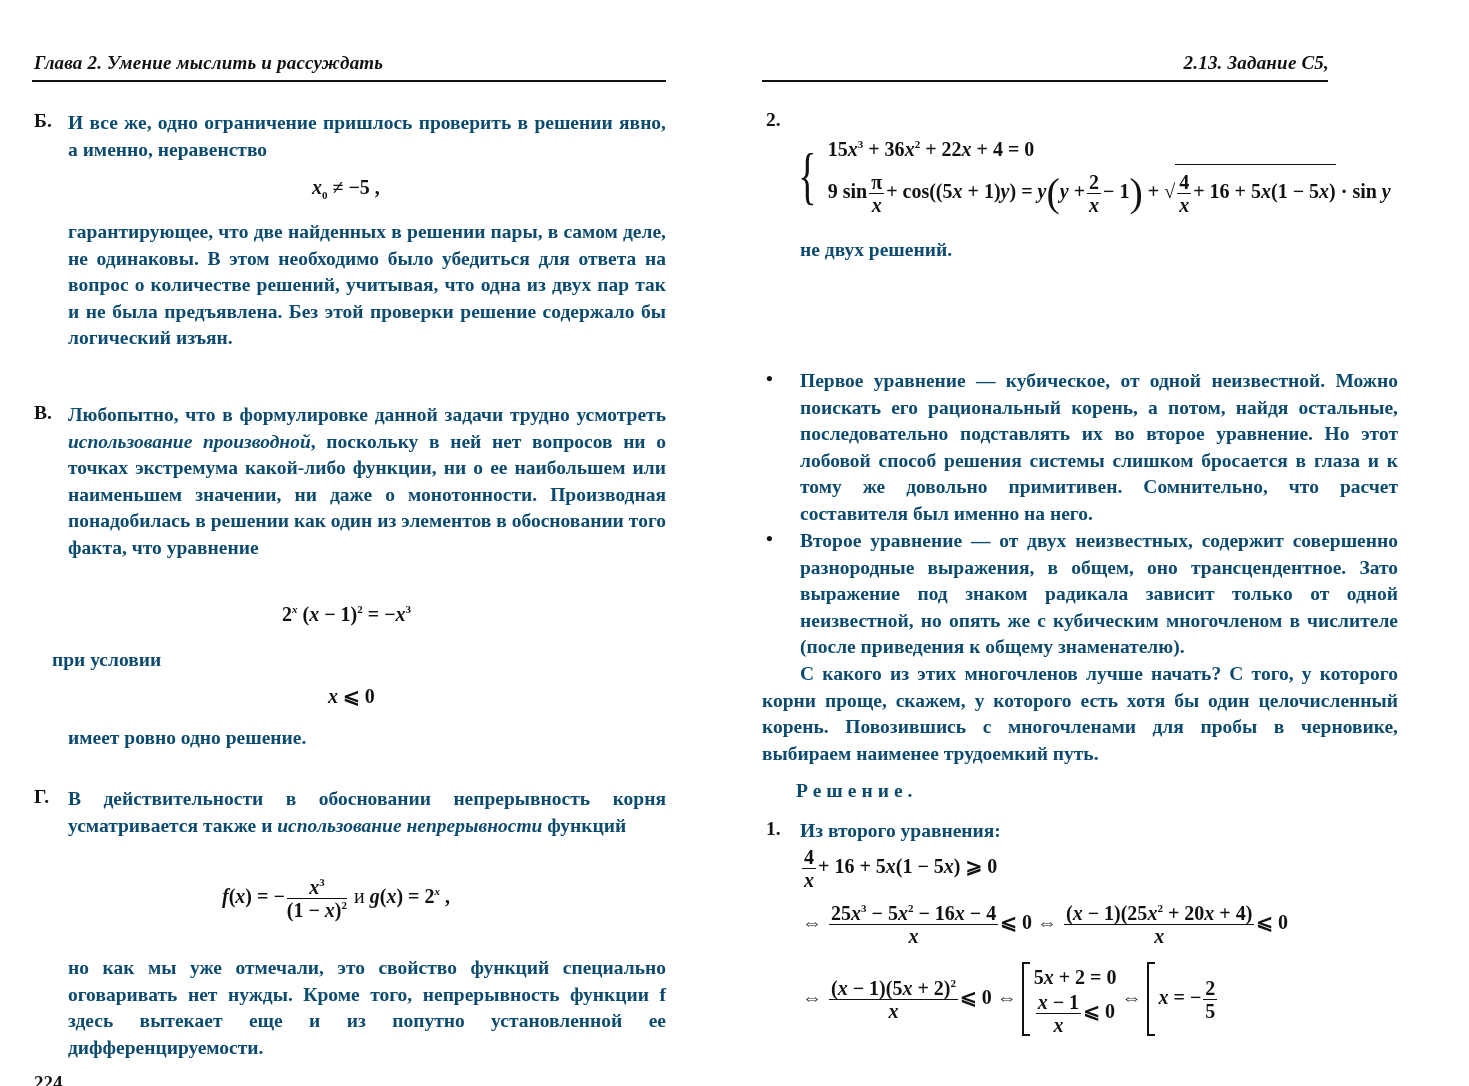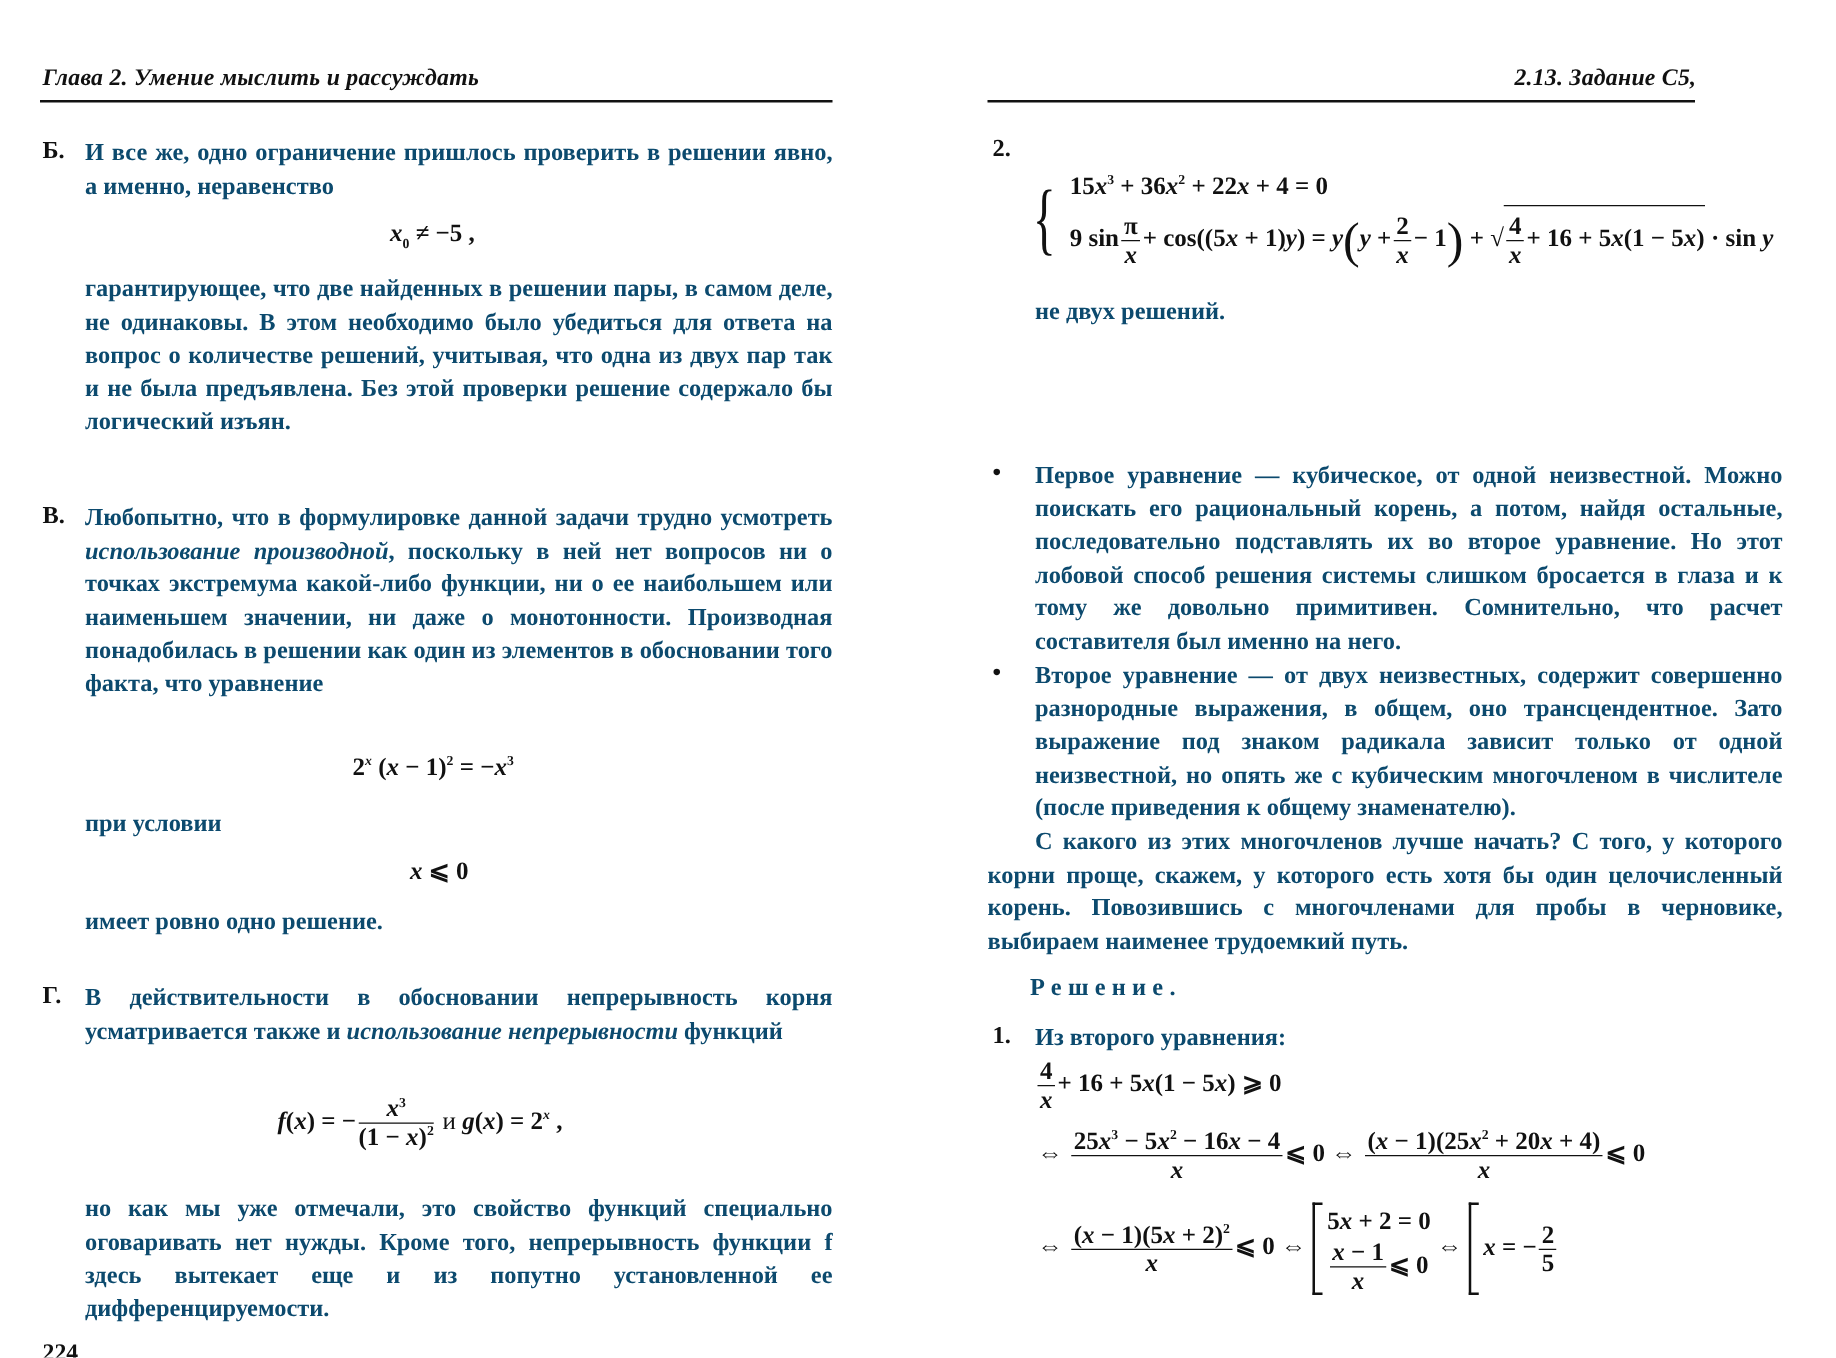--- a/index.html
+++ b/index.html
@@ -2,21 +2,21 @@
 <html><head>
 <meta charset="utf-8">
 <style>
   html, body { margin:0; padding:0; }
   body {
     width:1469px; height:1086px; background:#ffffff; position:relative; overflow:hidden;
     font-family:"DejaVu Serif","Liberation Serif",serif; color:#111;
   }
   .page { position:absolute; top:0; height:1086px; }
   #left-page { left:0; width:690px; }
-  #right-page { left:780px; width:689px; }
+  #right-page { left:752px; width:689px; }
   .running-head {
     position:absolute; top:52px; font-family:"Liberation Serif",serif;
     font-style:italic; font-weight:bold; font-size:19px; letter-spacing:0.2px;
   }
   #left-page .running-head { left:34px; }
   #right-page .running-head { right:112px; }
   .rule { position:absolute; top:80px; height:2px; background:#111; }
   #left-page .rule { left:32px; width:634px; }
   #right-page .rule { left:10px; width:566px; }
 
@@ -50,21 +50,21 @@
   <div class="formula" style="left:312px; top:176px;">
     <i>x</i><sub>0</sub> ≠ −5 ,
   </div>
   <div class="txt" style="left:68px; top:219px; width:598px;">гарантирующее, что две найденных в решении пары, в самом деле, не одинаковы. В этом необходимо было убедиться для ответа на вопрос о количестве решений, учитывая, что одна из двух пар так и не была предъявлена. Без этой проверки решение содержало бы логический изъян.</div>
 
   <div class="marker" style="left:34px; top:402px;">В.</div>
   <div class="txt" style="left:68px; top:402px; width:598px;"><span>Любопытно, что в формулировке данной задачи трудно усмотреть </span><span class="em">использование производной</span><span>, поскольку в ней нет вопросов ни о точках экстремума какой-либо функции, ни о ее наибольшем или наименьшем значении, ни даже о монотонности. Производная понадобилась в решении как один из элементов в обосновании того факта, что уравнение</span></div>
   <div class="formula" style="left:282px; top:603px;">
     2<sup><i>x</i></sup> (<i>x</i> − 1)<sup>2</sup> = −<i>x</i><sup>3</sup>
   </div>
-  <div class="txt" style="left:68px; top:647px; width:598px;">при условии</div>
+  <div class="txt" style="left:52px; top:647px; width:598px;">при условии</div>
   <div class="formula" style="left:328px; top:684px;">
     <i>x</i> ⩽ 0
   </div>
   <div class="txt" style="left:68px; top:725px; width:598px;">имеет ровно одно решение.</div>
 
   <div class="marker" style="left:34px; top:786px;">Г.</div>
   <div class="txt" style="left:68px; top:786px; width:598px;"><span>В действительности в обосновании непрерывность корня усматривается также и </span><span class="em">использование непрерывности</span><span> функций</span></div>
   <div class="formula" style="left:222px; top:876px;">
     <i>f</i>(<i>x</i>) = −<span class="frac"><span class="num"><i>x</i><sup>3</sup></span><span>(1 − <i>x</i>)<sup>2</sup></span></span>
     <span style="font-weight:normal;">и</span>

